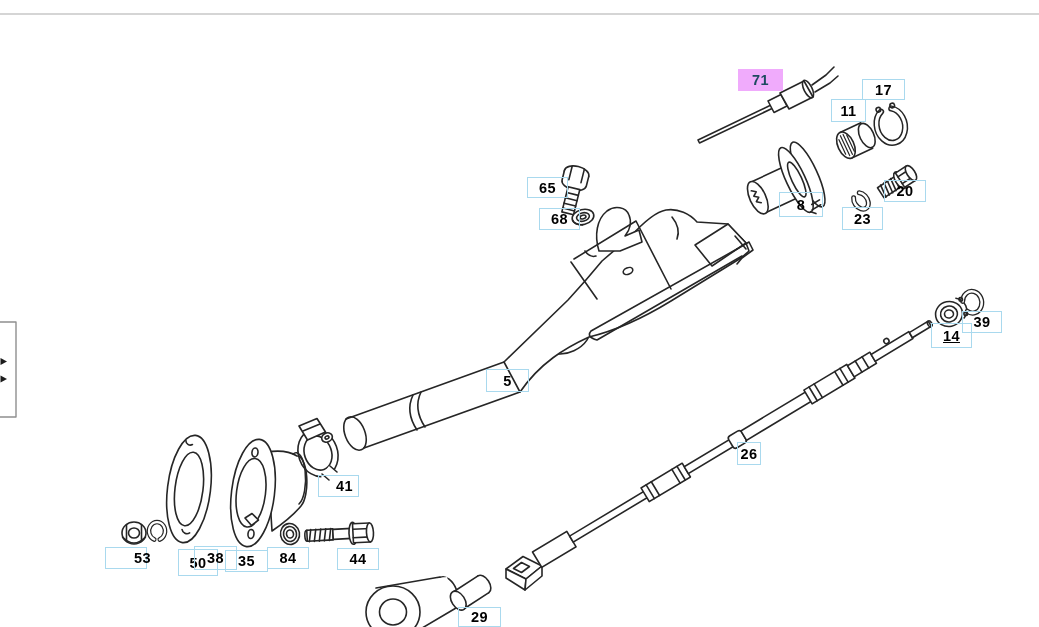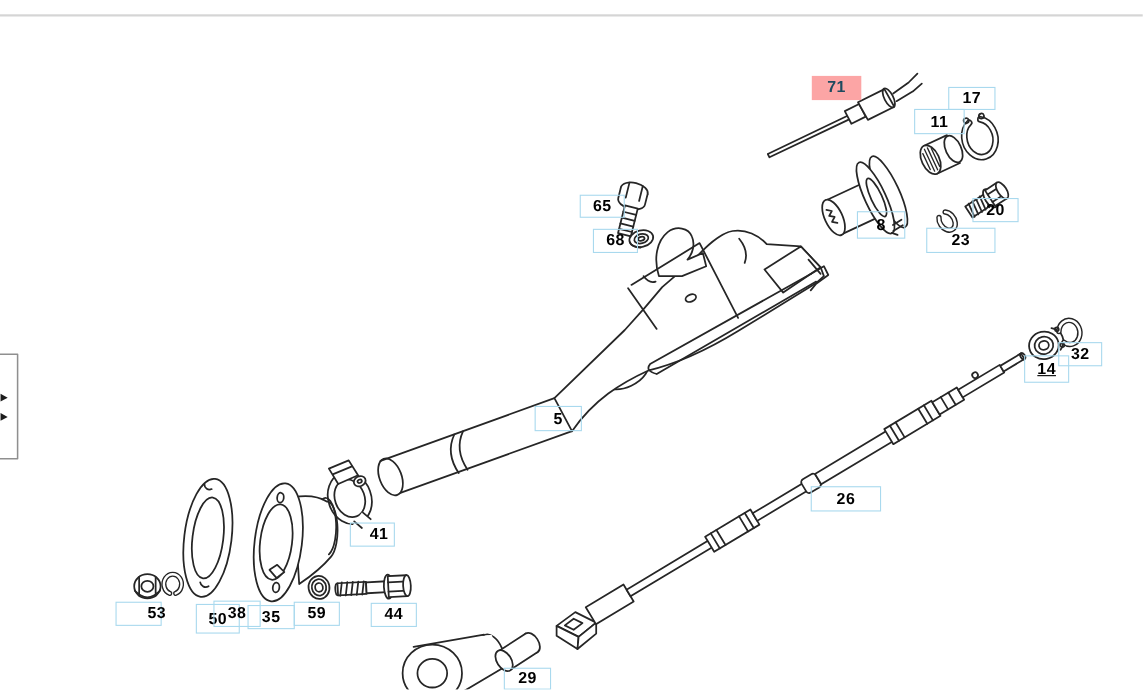--- a/index.html
+++ b/index.html
@@ -6,21 +6,21 @@
   .stage{position:relative;width:1039px;height:627px;background:#ffffff;overflow:hidden;
          font-family:"Liberation Sans",sans-serif;}
   .topbar{position:absolute;left:0;top:0;width:1039px;height:13px;background:#ffffff;
           border-bottom:2px solid #d5d5d5;}
   .drawing{position:absolute;left:0;top:0;}
   .labels-layer{position:absolute;left:0;top:0;width:1039px;height:627px;}
   .part-label{position:absolute;display:flex;align-items:center;justify-content:center;
           border:1.6px solid #a9d9ee;background:transparent;color:#000000;
           font-weight:bold;font-size:14.5px;letter-spacing:.4px;box-sizing:border-box;
           cursor:pointer;user-select:none;}
-  .part-label.highlighted{background:#fca5a5;border:none;color:#1d4a5f;text-align:center;}
+  .part-label.highlighted{background:#f0abfc;border:none;color:#1d4a5f;text-align:center;}
 </style>
 </head>
 <body>
 
 <div class="stage">
 
   <div class="topbar"></div>
 
   <svg class="drawing" width="1039" height="627" viewBox="0 0 1039 627">
     <g stroke="#262626" stroke-width="1.6" fill="none" stroke-linecap="round" stroke-linejoin="round">
@@ -228,33 +228,33 @@
         <circle cx="961.5" cy="297.5" r="1.8"></circle>
         <circle cx="964" cy="312.5" r="1.8"></circle>
       </g>
 
     </g>
   </svg>
 
   <div class="labels-layer">
       <div class="part-label highlighted" style="left: 738px; top: 69px; width: 45px; height: 22px;">71</div>
       <div class="part-label" style="left: 862px; top: 79px; width: 43px; height: 21px;">17</div>
-      <div class="part-label" style="left: 831px; top: 99px; width: 46px; height: 23px;">11</div>
+      <div class="part-label" style="left: 831px; top: 99px; width: 35px; height: 23px;">11</div>
       <div class="part-label" style="left: 779px; top: 192px; width: 44px; height: 25px;">8</div>
-      <div class="part-label" style="left: 842px; top: 207px; width: 63px; height: 23px;">23</div>
+      <div class="part-label" style="left: 842px; top: 207px; width: 41px; height: 23px;">23</div>
       <div class="part-label" style="left: 884px; top: 180px; width: 42px; height: 22px;">20</div>
       <div class="part-label" style="left: 527px; top: 177px; width: 41px; height: 21px;">65</div>
       <div class="part-label" style="left: 539px; top: 208px; width: 41px; height: 22px;">68</div>
       <div class="part-label" style="left: 486px; top: 369px; width: 43px; height: 23px;">5</div>
-      <div class="part-label" style="left: 962px; top: 311px; width: 40px; height: 22px;">32</div>
+      <div class="part-label" style="left: 962px; top: 311px; width: 40px; height: 22px;">39</div>
       <div class="part-label" style="left: 931px; top: 323px; width: 41px; height: 25px; text-decoration: underline;">14</div>
-      <div class="part-label" style="left: 737px; top: 442px; width: 64px; height: 23px;">26</div>
+      <div class="part-label" style="left: 737px; top: 442px; width: 24px; height: 23px;">26</div>
       <div class="part-label" style="left: 318px; top: 475px; width: 41px; height: 22px; padding-left: 12px;">41</div>
       <div class="part-label" style="left: 105px; top: 547px; width: 42px; height: 22px; padding-left: 33px;">53</div>
       <div class="part-label" style="left: 134px; top: 549px; width: 40px; height: 27px; margin-left: 44px;">50</div>
       <div class="part-label" style="left: 171px; top: 546px; width: 43px; height: 24px; margin-left: 23px;">38</div>
       <div class="part-label" style="left: 225px; top: 550px; width: 43px; height: 22px;">35</div>
-      <div class="part-label" style="left: 267px; top: 547px; width: 42px; height: 22px;">59</div>
+      <div class="part-label" style="left: 267px; top: 547px; width: 42px; height: 22px;">84</div>
       <div class="part-label" style="left: 337px; top: 548px; width: 42px; height: 22px;">44</div>
       <div class="part-label" style="left: 458px; top: 607px; width: 43px; height: 20px;">29</div>
     </div>
 
 </div>
 
 </body></html>

